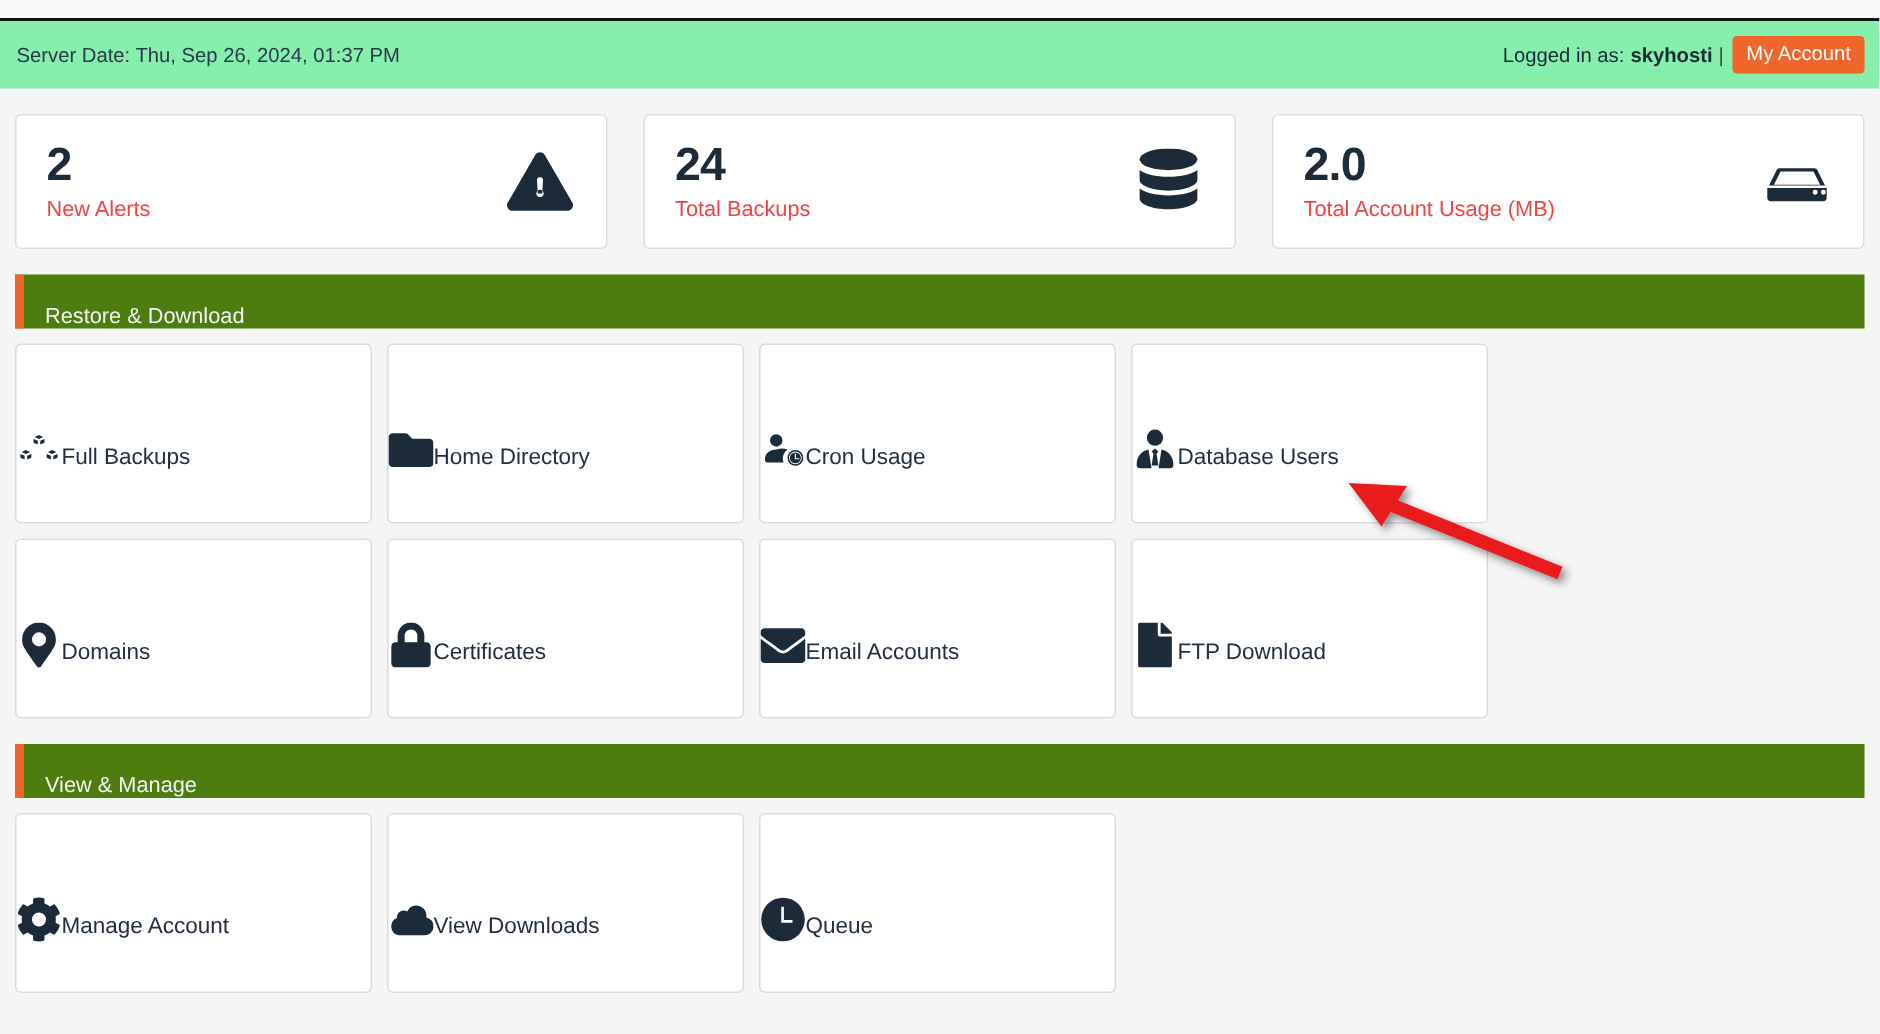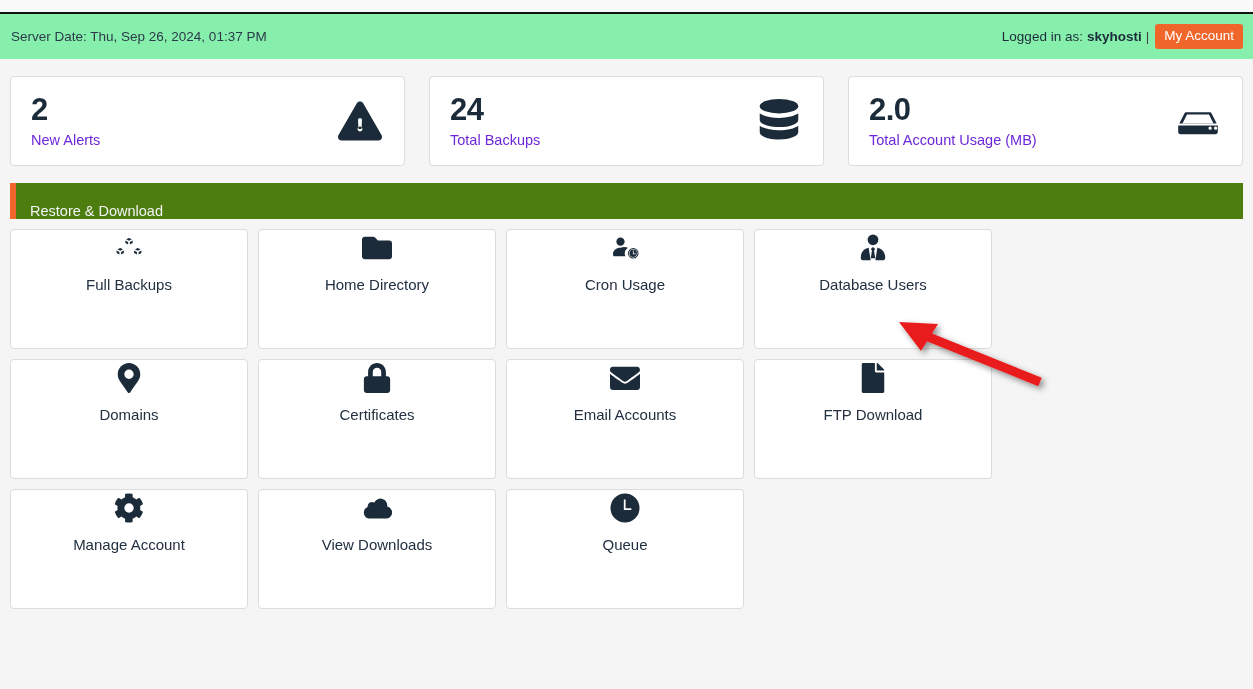--- a/index.html
+++ b/index.html
@@ -77,21 +77,21 @@
   .stat-text { display: flex; flex-direction: column; justify-content: center; }
   .stat-num {
     font-size: 31px;
     font-weight: bold;
     line-height: 1.05;
     color: #1c2b39;
     letter-spacing: -0.5px;
   }
   .stat-label {
     font-size: 14.5px;
-    color: #6d28d9;
+    color: #ef4444;
     margin-top: 5px;
   }
   .stat-icon { color: #1c2b39; display: flex; align-items: center; }
 
   
   .section-head {
     margin-top: 17px;
     height: 36px;
     background: #4d7c0f;
     border-left: 6px solid #f0652a;
@@ -108,22 +108,23 @@
     gap: 10px;
     margin-top: 10px;
   }
   .tile {
     width: 238px;
     height: 120px;
     background: #ffffff;
     border: 1px solid #dcdcdc;
     border-radius: 4px;
     display: flex;
-    flex-direction: column;
-    align-items: center;
+    flex-direction: row;
+    align-items: center;
+    padding-top: 21px;
     cursor: pointer;
   }
   .tile .ic {
     height: 36px;
     display: flex;
     align-items: center;
     justify-content: center;
     color: #1c2b39;
   }
   .tile .tl {
@@ -263,20 +264,23 @@
           <div class="tl">Email Accounts</div>
         </div>
         <div class="tile">
           <div class="ic">
             <svg width="30" height="30" viewBox="0 0 384 512" fill="currentColor">
               <path d="M224 136V0H24C10 0 0 10 0 24v464c0 14 10 24 24 24h336c14 0 24-10 24-24V160H248c-13 0-24-11-24-24zm160-14v6h-128V0h6c6 0 13 3 17 7l98 98c4 4 7 11 7 17z"></path>
             </svg>
           </div>
           <div class="tl">FTP Download</div>
         </div>
+      </div>
+      <div class="section-head">
+        <span>View &amp; Manage</span>
       </div>
       <div class="tile-row">
         <div class="tile">
           <div class="ic">
             <svg width="30" height="30" viewBox="0 0 512 512" fill="currentColor">
               <path d="M487 316l-42-24a193 193 0 0 0 0-72l42-24c5-3 7-9 5-14a248 248 0 0 0-55-95c-4-4-10-5-15-2l-42 24a194 194 0 0 0-62-36v-48c0-6-4-11-9-12a250 250 0 0 0-110 0c-6 1-10 6-10 12v48a194 194 0 0 0-62 36l-42-24c-5-3-11-2-15 2a248 248 0 0 0-55 95c-2 5 0 11 5 14l42 24a193 193 0 0 0 0 72l-42 24c-5 3-7 9-5 14a248 248 0 0 0 55 95c4 4 10 5 15 2l42-24a194 194 0 0 0 62 36v48c0 6 4 11 10 12a250 250 0 0 0 110 0c5-1 9-6 9-12v-48a194 194 0 0 0 62-36l42 24c5 3 11 2 15-2a248 248 0 0 0 55-95c2-5 0-11-5-14zM256 336a80 80 0 1 1 0-160 80 80 0 0 1 0 160z"></path>
             </svg>
           </div>
           <div class="tl">Manage Account</div>
         </div>

